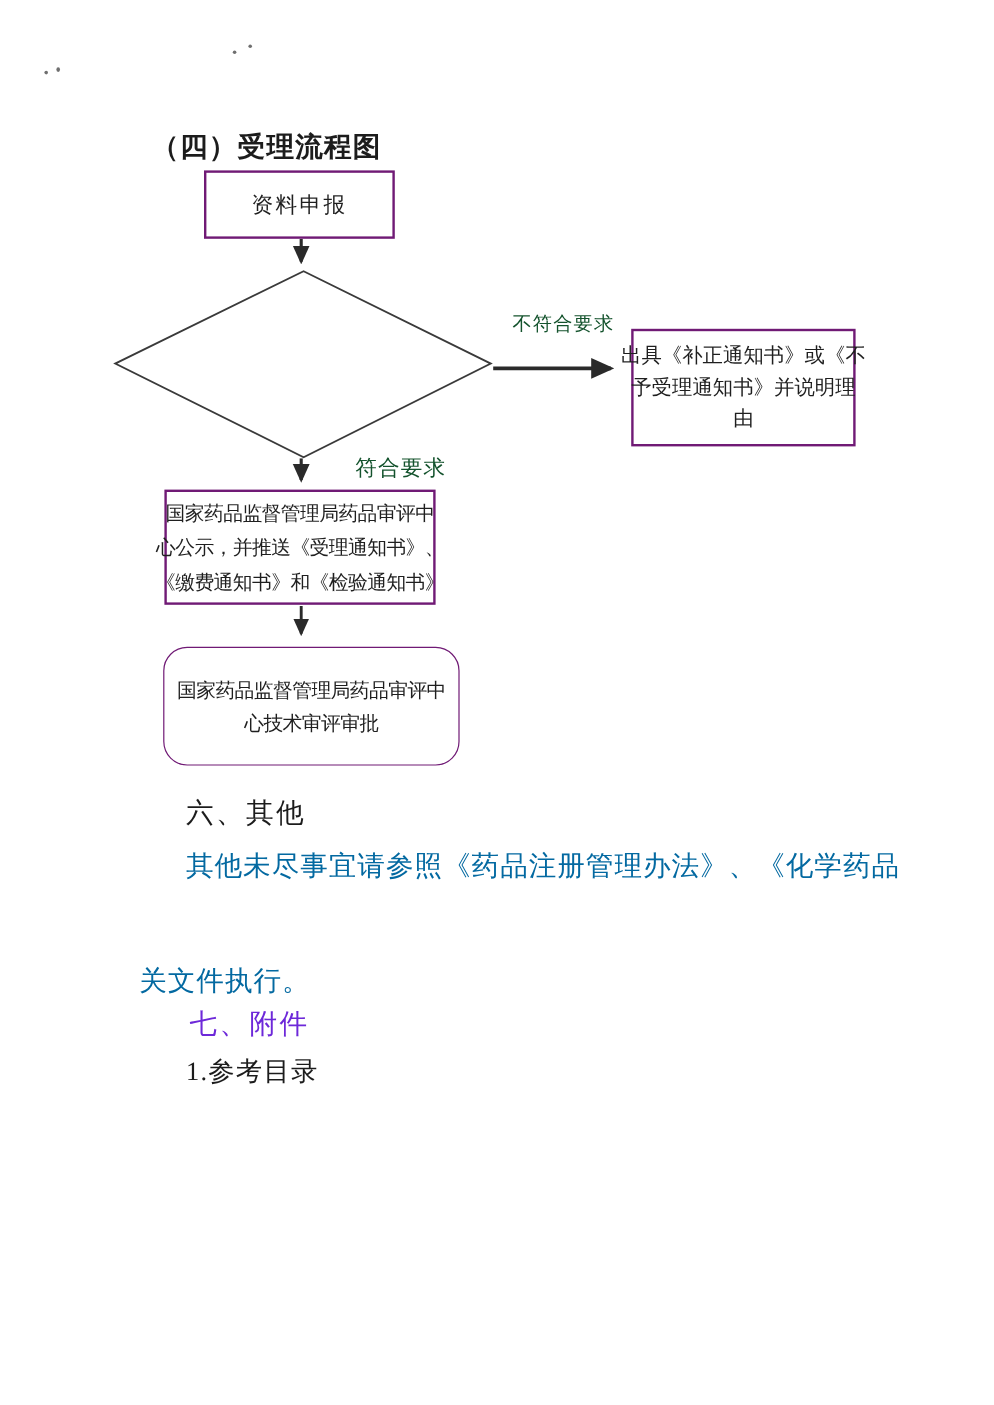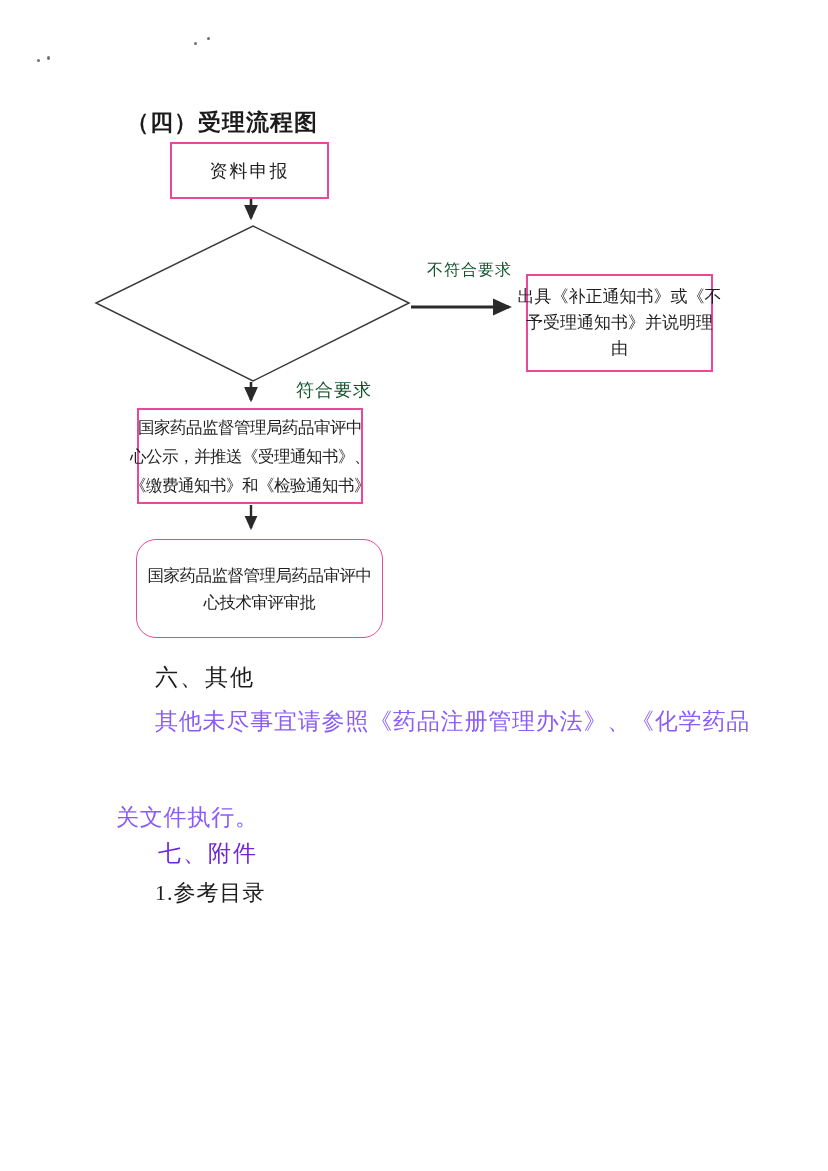--- a/index.html
+++ b/index.html
@@ -34,21 +34,21 @@
 
   .flow-svg {
     position: absolute;
     left: 0;
     top: 0;
   }
 
   .node {
     position: absolute;
     background: #ffffff;
-    border: 2px solid #ec4899;
+    border: 2px solid #701a75;
     display: flex;
     flex-direction: column;
     align-items: center;
     justify-content: center;
     text-align: center;
     color: #1f1f1f;
   }
   .node .line { white-space: nowrap; }
 
   .node-start {
@@ -112,21 +112,21 @@
     font-size: 23px;
     letter-spacing: 2px;
     color: #1c1c1c;
     font-weight: 500;
   }
 
   .body-line {
     position: absolute;
     font-size: 23px;
     letter-spacing: 0.8px;
-    color: #8b5cf6;
+    color: #0369a1;
     white-space: nowrap;
   }
   .body-line-0 { left: 155px; top: 706px; }
   .body-line-1 { left: 102px; top: 754px; }
   .body-line-2 { left: 116px; top: 802px; }
 
   .heading-attachment {
     position: absolute;
     left: 158px; top: 838px;
     font-size: 23px;

